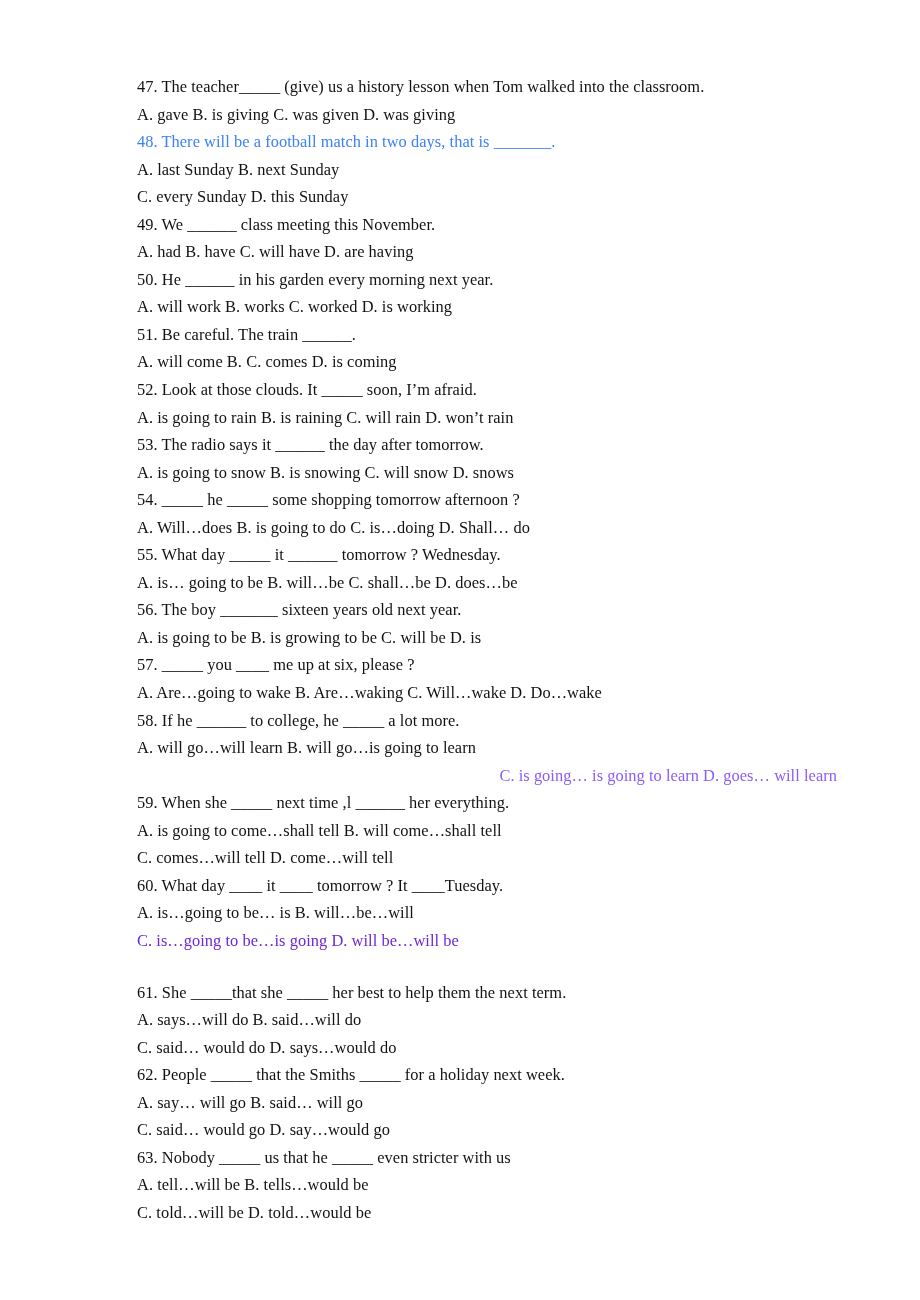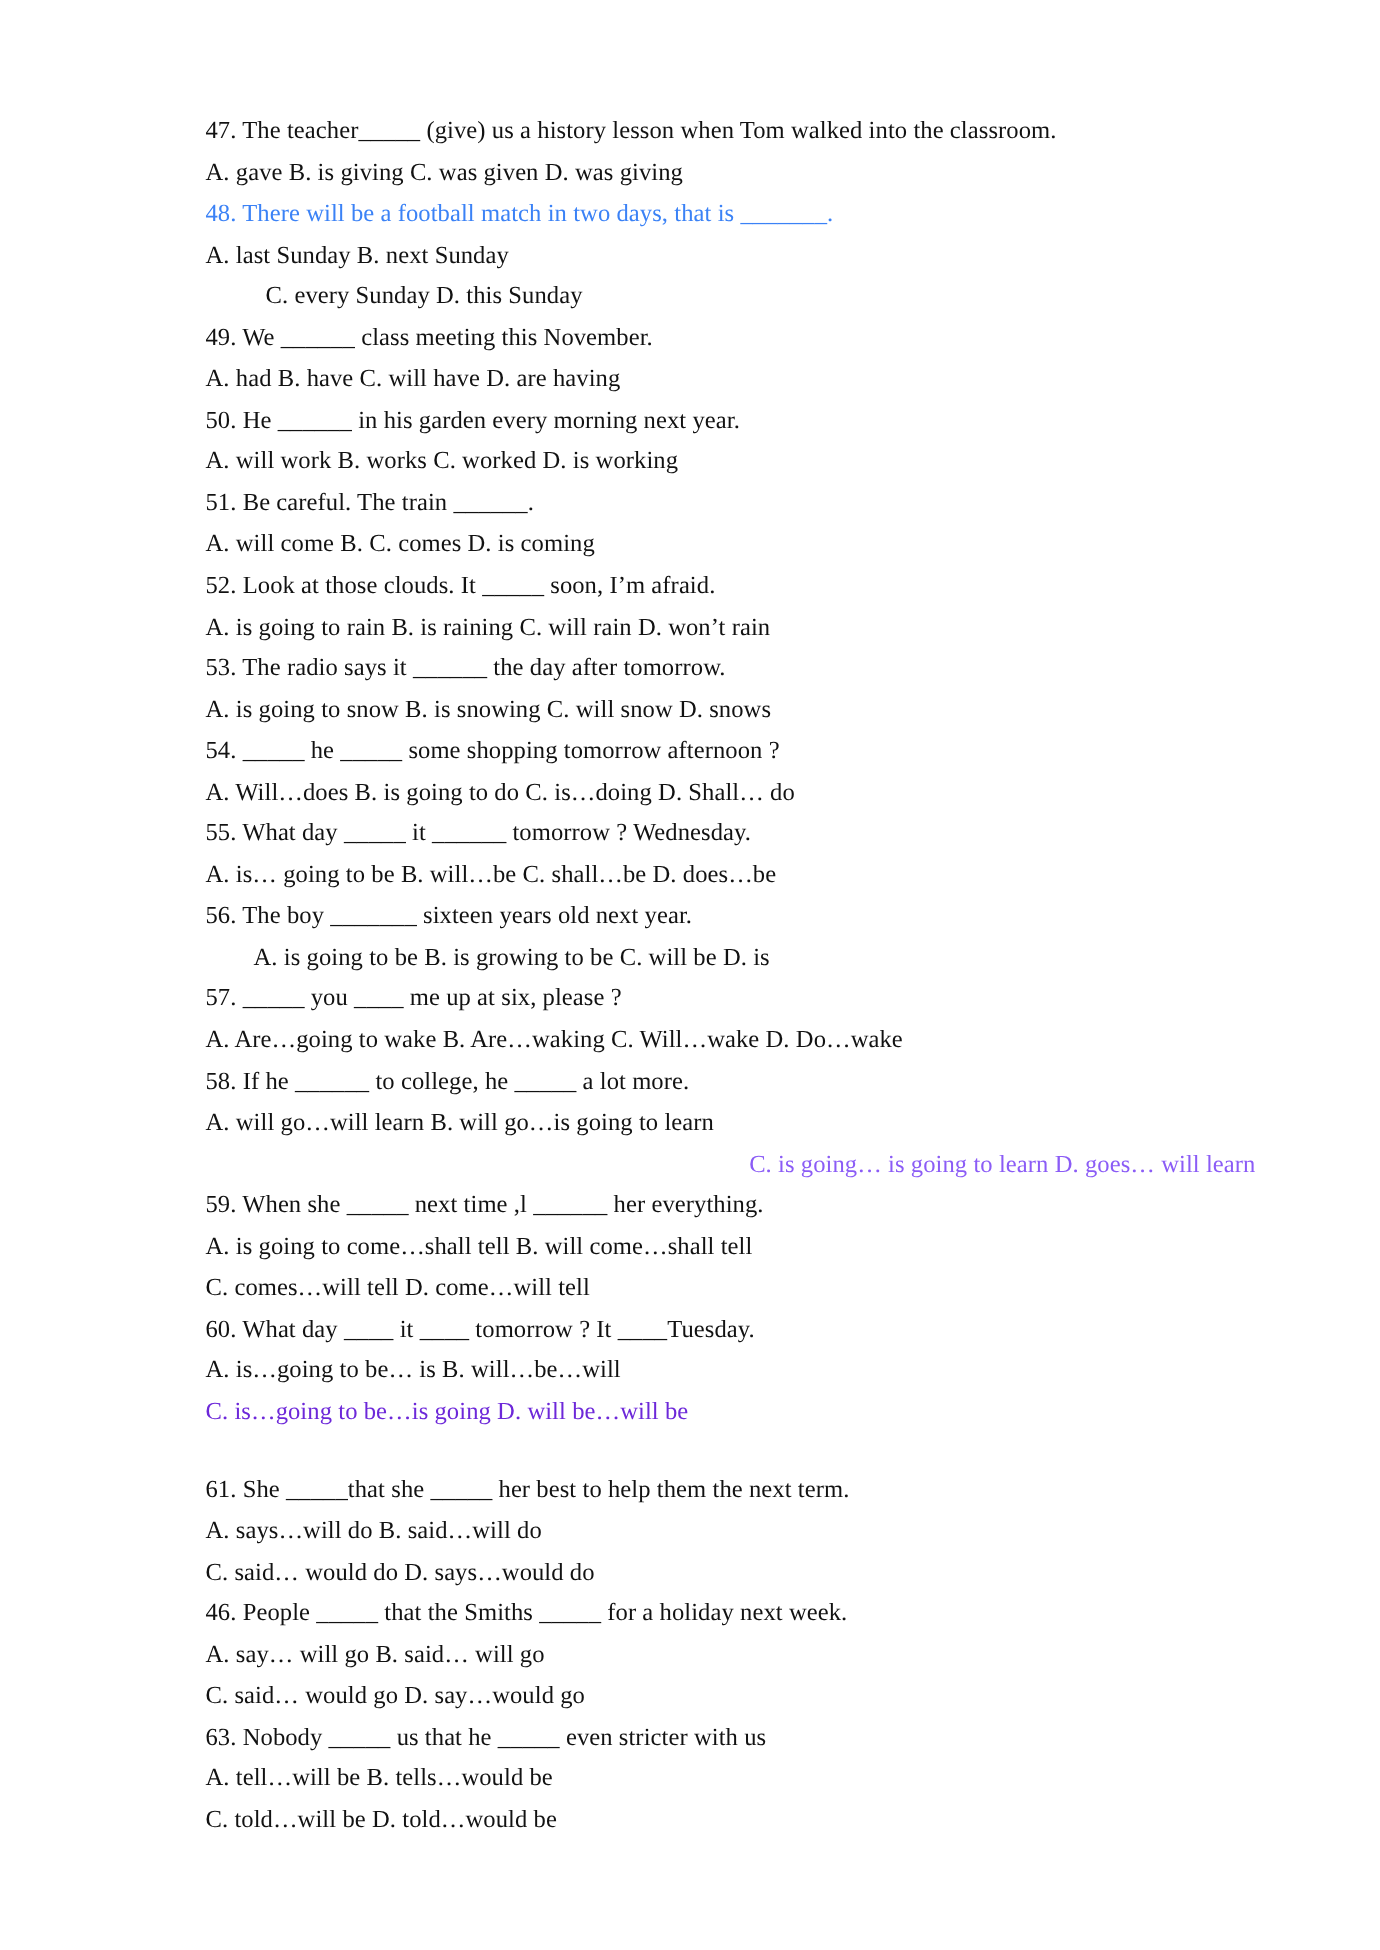--- a/index.html
+++ b/index.html
@@ -42,51 +42,51 @@
 </style>
 </head>
 <body style="background: rgb(255, 255, 255);">
 
 <div id="page" style="background: rgb(255, 255, 255);">
   <div id="content">
       <div class="line" style="color: rgb(18, 18, 18);">47. The teacher_____ (give) us a history lesson when Tom walked into the classroom.</div>
       <div class="line opt" style="color: rgb(18, 18, 18);">A. gave B. is giving C. was given D. was giving</div>
       <div class="line" style="color: #3b82f6;">48. There will be a football match in two days, that is _______.</div>
       <div class="line opt" style="color: rgb(18, 18, 18);">A. last Sunday B. next Sunday</div>
-      <div class="line opt" style="color: rgb(18, 18, 18); margin-left: 40px;">C. every Sunday D. this Sunday</div>
+      <div class="line opt" style="color: rgb(18, 18, 18);">C. every Sunday D. this Sunday</div>
       <div class="line" style="color: rgb(18, 18, 18);">49. We ______ class meeting this November.</div>
       <div class="line opt" style="color: rgb(18, 18, 18);">A. had B. have C. will have D. are having</div>
       <div class="line" style="color: rgb(18, 18, 18);">50. He ______ in his garden every morning next year.</div>
       <div class="line opt" style="color: rgb(18, 18, 18);">A. will work B. works C. worked D. is working</div>
       <div class="line" style="color: rgb(18, 18, 18);">51. Be careful. The train ______.</div>
       <div class="line opt" style="color: rgb(18, 18, 18);">A. will come B. C. comes D. is coming</div>
       <div class="line" style="color: rgb(18, 18, 18);">52. Look at those clouds. It _____ soon, I’m afraid.</div>
       <div class="line opt" style="color: rgb(18, 18, 18);">A. is going to rain B. is raining C. will rain D. won’t rain</div>
       <div class="line" style="color: rgb(18, 18, 18);">53. The radio says it ______ the day after tomorrow.</div>
       <div class="line opt" style="color: rgb(18, 18, 18);">A. is going to snow B. is snowing C. will snow D. snows</div>
       <div class="line" style="color: rgb(18, 18, 18);">54. _____ he _____ some shopping tomorrow afternoon ?</div>
       <div class="line opt" style="color: rgb(18, 18, 18);">A. Will…does B. is going to do C. is…doing D. Shall… do</div>
       <div class="line" style="color: rgb(18, 18, 18);">55. What day _____ it ______ tomorrow ? Wednesday.</div>
       <div class="line opt" style="color: rgb(18, 18, 18);">A. is… going to be B. will…be C. shall…be D. does…be</div>
       <div class="line" style="color: rgb(18, 18, 18);">56. The boy _______ sixteen years old next year.</div>
-      <div class="line opt" style="color: rgb(18, 18, 18); margin-left: 32px;">A. is going to be B. is growing to be C. will be D. is</div>
+      <div class="line opt" style="color: rgb(18, 18, 18);">A. is going to be B. is growing to be C. will be D. is</div>
       <div class="line" style="color: rgb(18, 18, 18);">57. _____ you ____ me up at six, please ?</div>
       <div class="line opt" style="color: rgb(18, 18, 18);">A. Are…going to wake B. Are…waking C. Will…wake D. Do…wake</div>
       <div class="line" style="color: rgb(18, 18, 18);">58. If he ______ to college, he _____ a lot more.</div>
       <div class="line opt" style="color: rgb(18, 18, 18);">A. will go…will learn B. will go…is going to learn</div>
       <div class="line opt" style="color: #8b5cf6; text-align: right;">C. is going… is going to learn D. goes… will learn</div>
       <div class="line" style="color: rgb(18, 18, 18);">59. When she _____ next time ,l ______ her everything.</div>
       <div class="line opt" style="color: rgb(18, 18, 18);">A. is going to come…shall tell B. will come…shall tell</div>
       <div class="line opt" style="color: rgb(18, 18, 18);">C. comes…will tell D. come…will tell</div>
       <div class="line" style="color: rgb(18, 18, 18);">60. What day ____ it ____ tomorrow ? It ____Tuesday.</div>
       <div class="line opt" style="color: rgb(18, 18, 18);">A. is…going to be… is B. will…be…will</div>
       <div class="line opt" style="color: #6d28d9;">C. is…going to be…is going D. will be…will be</div>
       <div class="line" style="color: rgb(18, 18, 18); margin-top: 24px;">61. She _____that she _____ her best to help them the next term.</div>
       <div class="line opt" style="color: rgb(18, 18, 18);">A. says…will do B. said…will do</div>
       <div class="line opt" style="color: rgb(18, 18, 18);">C. said… would do D. says…would do</div>
-      <div class="line" style="color: rgb(18, 18, 18);">46. People _____ that the Smiths _____ for a holiday next week.</div>
+      <div class="line" style="color: rgb(18, 18, 18);">62. People _____ that the Smiths _____ for a holiday next week.</div>
       <div class="line opt" style="color: rgb(18, 18, 18);">A. say… will go B. said… will go</div>
       <div class="line opt" style="color: rgb(18, 18, 18);">C. said… would go D. say…would go</div>
       <div class="line" style="color: rgb(18, 18, 18);">63. Nobody _____ us that he _____ even stricter with us</div>
       <div class="line opt" style="color: rgb(18, 18, 18);">A. tell…will be B. tells…would be</div>
       <div class="line opt" style="color: rgb(18, 18, 18);">C. told…will be D. told…would be</div>
     </div>
 </div>
 
 </body></html>

